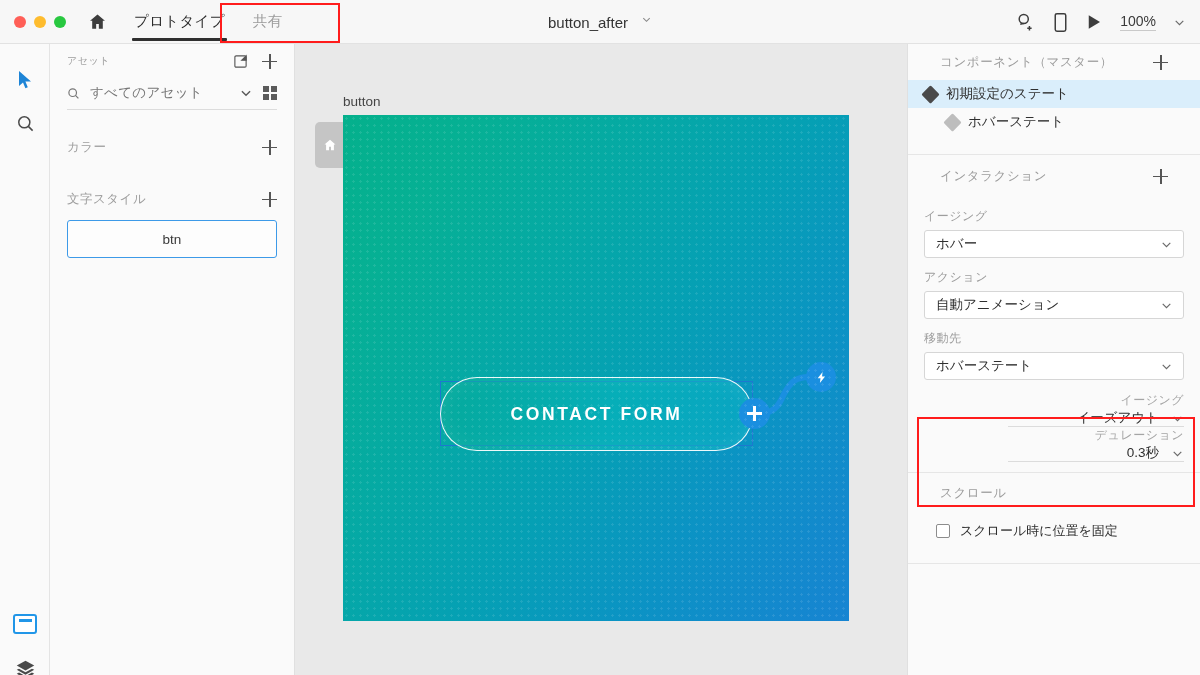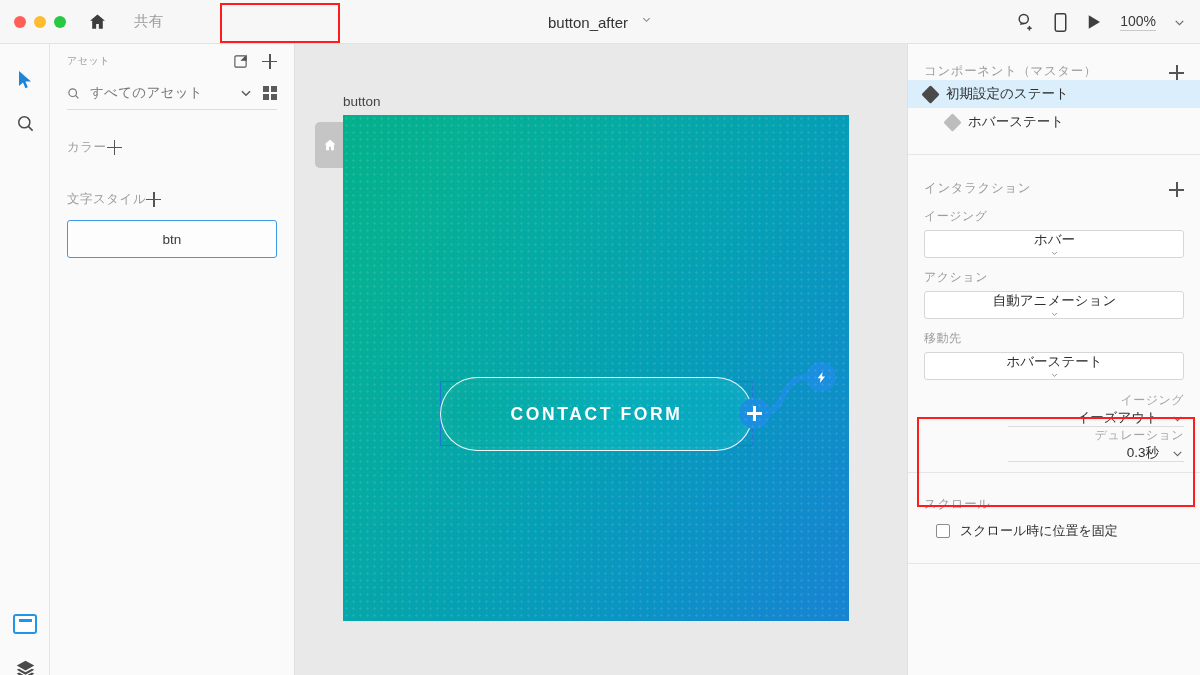--- a/index.html
+++ b/index.html
@@ -92,21 +92,21 @@
 
   .searchrow {
     margin: 6px 17px 0 17px; display: flex; align-items: center; gap: 10px;
     border-bottom: 1px solid #dcdcdc; padding-bottom: 7px;
   }
   .searchrow .txt { flex: 1; font-size: 13.5px; color: #777; letter-spacing: .3px; }
   .gridicon { display: grid; grid-template-columns: 6px 6px; grid-gap: 2px; }
   .gridicon i { display:block; width:6px; height:6px; background:#5a5a5a; }
 
   .sec-head {
-    display: flex; align-items: center; justify-content: flex-start;
+    display: flex; align-items: center; justify-content: space-between;
     padding: 0 17px; height: 30px; margin-top: 22px;
   }
   .sec-head .lbl { font-size: 12.5px; color: #9d9d9d; letter-spacing: .5px; }
 
   .comp-card {
     margin: 6px 17px 0 17px; height: 38px; background: #fdfdfd;
     border: 1.5px solid #3d9ae8; border-radius: 3px;
     display: flex; align-items: center; justify-content: center;
     font-size: 13.5px; color: #3a3a3a;
   }
@@ -164,41 +164,40 @@
     display: flex; align-items: center; justify-content: center;
   }
 
   
   .right {
     position: absolute; left: 907px; top: 44px; width: 293px; height: 631px;
     background: #fafafa; border-left: 1px solid #e0e0e0;
   }
   .r-sec { border-bottom: 1px solid #e6e6e6; }
   .r-head {
-    display: flex; align-items: flex-end; justify-content: space-between;
-    padding: 0 16px; height: 36px;
+    display: flex; align-items: center; justify-content: space-between;
+    padding: 0 32px; height: 36px;
   }
   .r-head .lbl { font-size: 12.5px; color: #9d9d9d; letter-spacing: .6px; }
   .state-row {
     display: flex; align-items: center; height: 28px; padding: 0 16px; gap: 9px;
   }
   .state-row.sel { background: #daeefb; }
   .state-row .nm { font-size: 13.5px; color: #2f2f2f; }
   .diam {
     width: 13px; height: 13px; background: #4a4a4a;
     transform: rotate(45deg); border-radius: 1.5px; flex: none;
   }
   .diam.light { background: #bdbdbd; }
   .field-lbl { font-size: 12px; color: #9d9d9d; letter-spacing: .5px; padding: 0 16px; margin-top: 11px; }
   .select {
     margin: 5px 16px 0 16px; height: 28px; background: #fff;
     border: 1px solid #d6d6d6; border-radius: 3px;
     display: flex; align-items: center; justify-content: space-between;
     padding: 0 10px 0 11px;
-    flex-direction: column;
   }
   .select .v { font-size: 13.5px; color: #2f2f2f; }
   .inline-row {
     display: flex; align-items: flex-end; justify-content: space-between;
     padding: 0 16px; height: 34px; margin: 0 0 0 0; flex-direction: column;
   }
   .inline-row .k { font-size: 12px; color: #a5a5a5; letter-spacing: .5px; }
   .inline-row .rt { display: flex; align-items: center; gap: 12px; }
   .inline-row .v { font-size: 13.5px; color: #2f2f2f; }
   .underlined { border-bottom: 1px solid #dcdcdc; margin: 0 16px 0 100px; height: 1px; }
@@ -225,20 +224,21 @@
       <div class="dot g"></div>
     </div>
 
     <div class="home-btn">
       <svg width="19" height="19" viewBox="0 0 24 24" fill="#3d3d3d">
           <path d="M12 3.2 2.6 11.2h2.7V21h5V15h3.4v6h5v-9.8h2.7z"></path>
         </svg>
     </div>
 
     <div class="tabs">
+      <div class="tab active">プロトタイプ</div>
       <div class="tab">共有</div>
     </div>
 
     <div class="doc-title">
       <div class="inner">
         <span class="name">button_after</span>
         <svg class="chev" width="11" height="11" viewBox="0 0 24 24" fill="none" stroke="#8a8a8a" stroke-width="2.4">
             <path d="M5 9l7 7 7-7"></path>
           </svg>
       </div>

